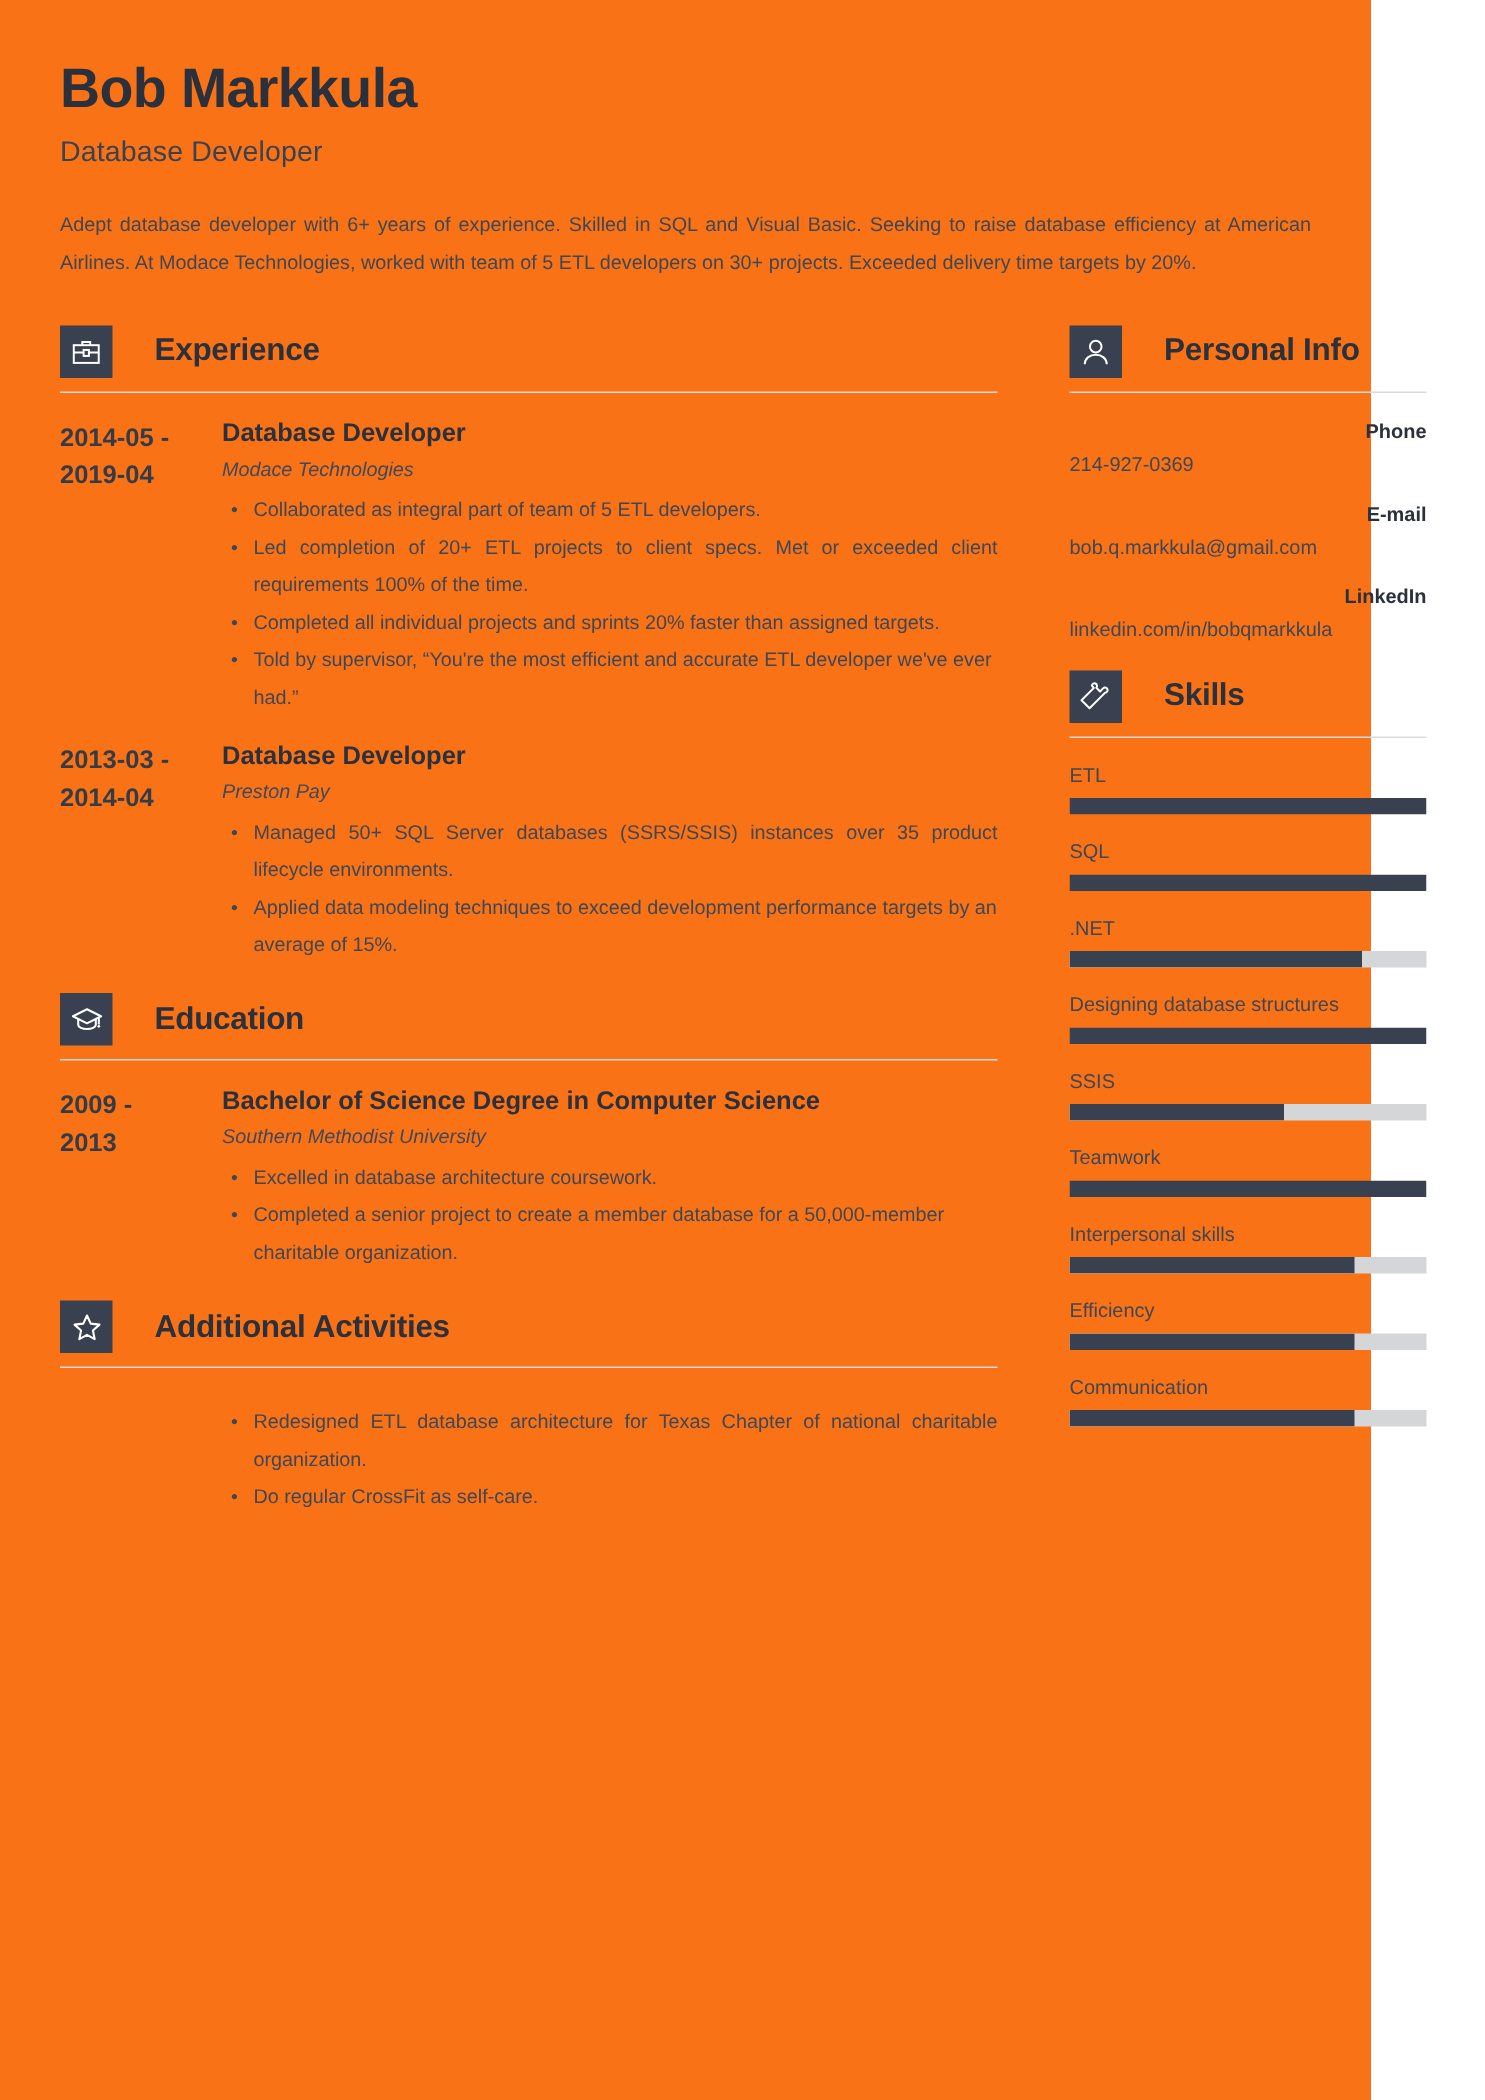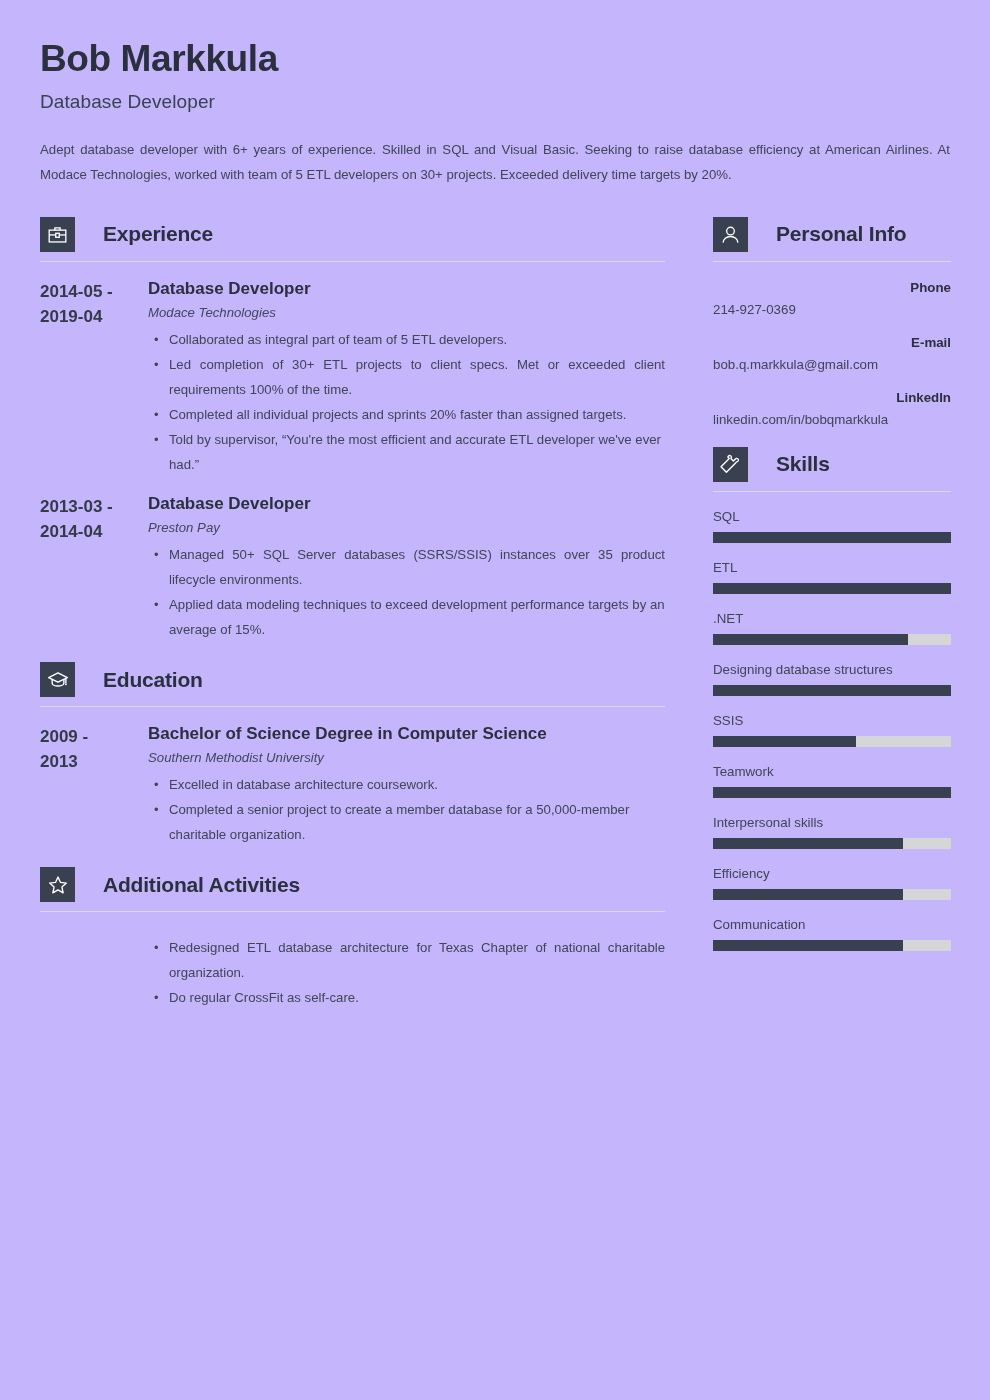--- a/index.html
+++ b/index.html
@@ -10,25 +10,25 @@
     background: #ffffff;
   }
 
   body {
     font-family: "Liberation Sans", sans-serif;
     color: #333b47;
     -webkit-font-smoothing: antialiased;
   }
 
   .page {
-    width: 990px;
+    width: 914px;
     height: 1400px;
     position: relative;
     padding: 38px 40px 16px 40px;
-    background: #c4b5fd;
+    background: #f97316;
   }
 
   
   .name {
     font-size: 37px;
     font-weight: bold;
     letter-spacing: -0.4px;
     color: #2a303c;
     line-height: 1.15;
   }
@@ -224,21 +224,21 @@
         </div>
         <div class="sec-rule"></div>
 
         <div class="entry">
           <div class="entry-dates">2014-05 -<br>2019-04</div>
           <div class="entry-body">
             <div class="entry-role">Database Developer</div>
             <div class="entry-org">Modace Technologies</div>
             <ul class="bullets">
               <li>Collaborated as integral part of team of 5 ETL developers.</li>
-              <li>Led completion of 30+ ETL projects to client specs. Met or exceeded client requirements 100% of the time.</li>
+              <li>Led completion of 20+ ETL projects to client specs. Met or exceeded client requirements 100% of the time.</li>
               <li>Completed all individual projects and sprints 20% faster than assigned targets.</li>
               <li>Told by supervisor, “You're the most efficient and accurate ETL developer we've ever had.”</li>
             </ul>
           </div>
         </div>
 
         <div class="entry">
           <div class="entry-dates">2013-03 -<br>2014-04</div>
           <div class="entry-body">
             <div class="entry-role">Database Developer</div>
@@ -335,27 +335,27 @@
           <span class="sec-icon">
             <svg width="23" height="23" viewBox="0 0 24 24" fill="none" stroke="#ffffff" stroke-width="1.4" stroke-linejoin="round">
               <path d="M9.3 4.4a1.8 1.8 0 1 1 3.1 1.3l2.6 2.6 2.1-2.1a1.8 1.8 0 1 1 1.4 3l-2.2 2.2-8.6 8.6-5.6-5.6 8.6-8.6-1.4-1.4z"></path>
             </svg>
           </span>
           <span class="sec-title">Skills</span>
         </div>
         <div class="sec-rule"></div>
 
         <div class="skill">
+          <div class="skill-name">ETL</div>
+          <div class="skill-bar">
+              <div class="skill-fill" style="width: 100%;"></div>
+            </div>
+        </div>
+        <div class="skill">
           <div class="skill-name">SQL</div>
-          <div class="skill-bar">
-              <div class="skill-fill" style="width: 100%;"></div>
-            </div>
-        </div>
-        <div class="skill">
-          <div class="skill-name">ETL</div>
           <div class="skill-bar">
               <div class="skill-fill" style="width: 100%;"></div>
             </div>
         </div>
         <div class="skill">
           <div class="skill-name">.NET</div>
           <div class="skill-bar">
               <div class="skill-fill" style="width: 82%;"></div>
             </div>
         </div>

